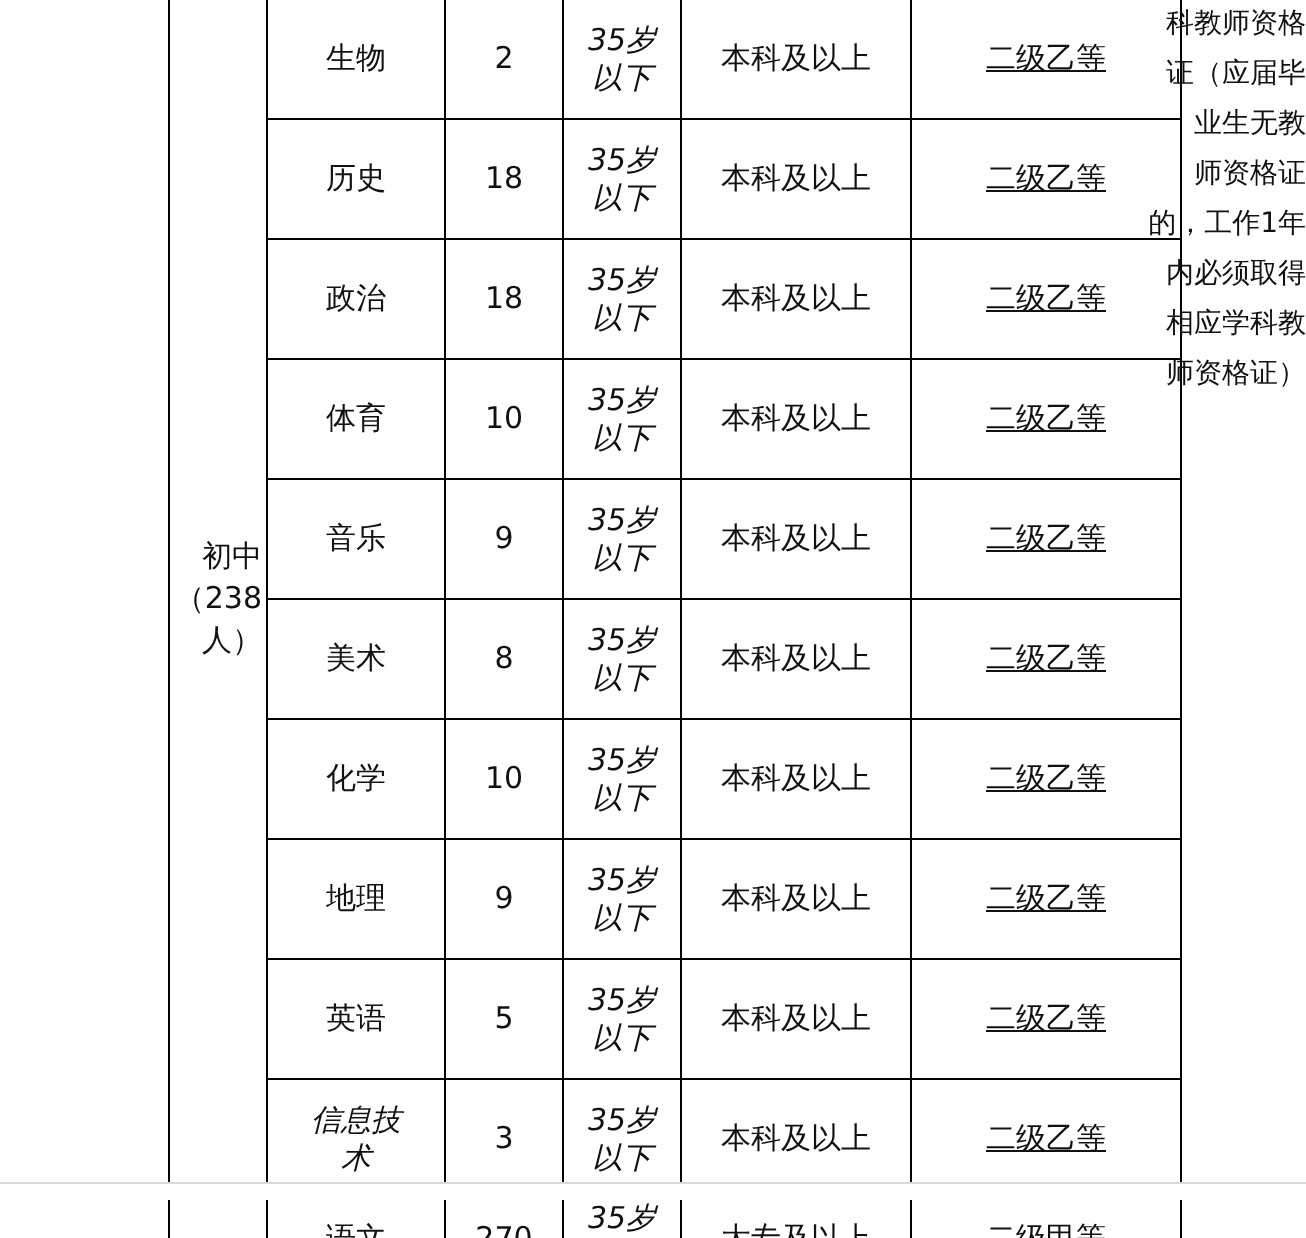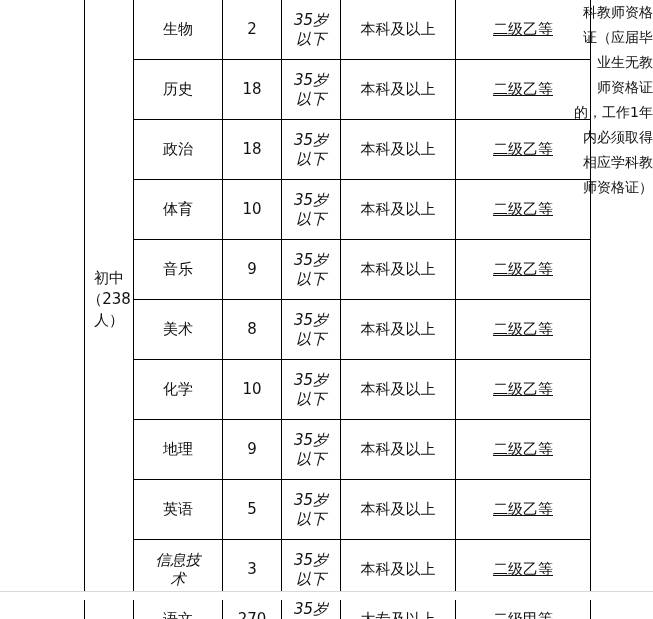--- a/index.html
+++ b/index.html
@@ -53,20 +53,21 @@
   }
   td.col-subject { width: 84px; }
   td.col-count   { width: 54px; }
   td.col-age     { width: 54px; font-size: 14px; line-height: 19px;}
   td.col-degree  { width: 110px; }
   td.col-cert    { width: 130px; text-decoration: underline; }
 
   .grp-text {
     display: block;
     white-space: pre-line;
+    text-align: right;
   }
   .two-line {
     display: block;
     white-space: pre-line;
     line-height: 19px;
     font-style: italic;
   }
 
   
   tr.clipped td {

